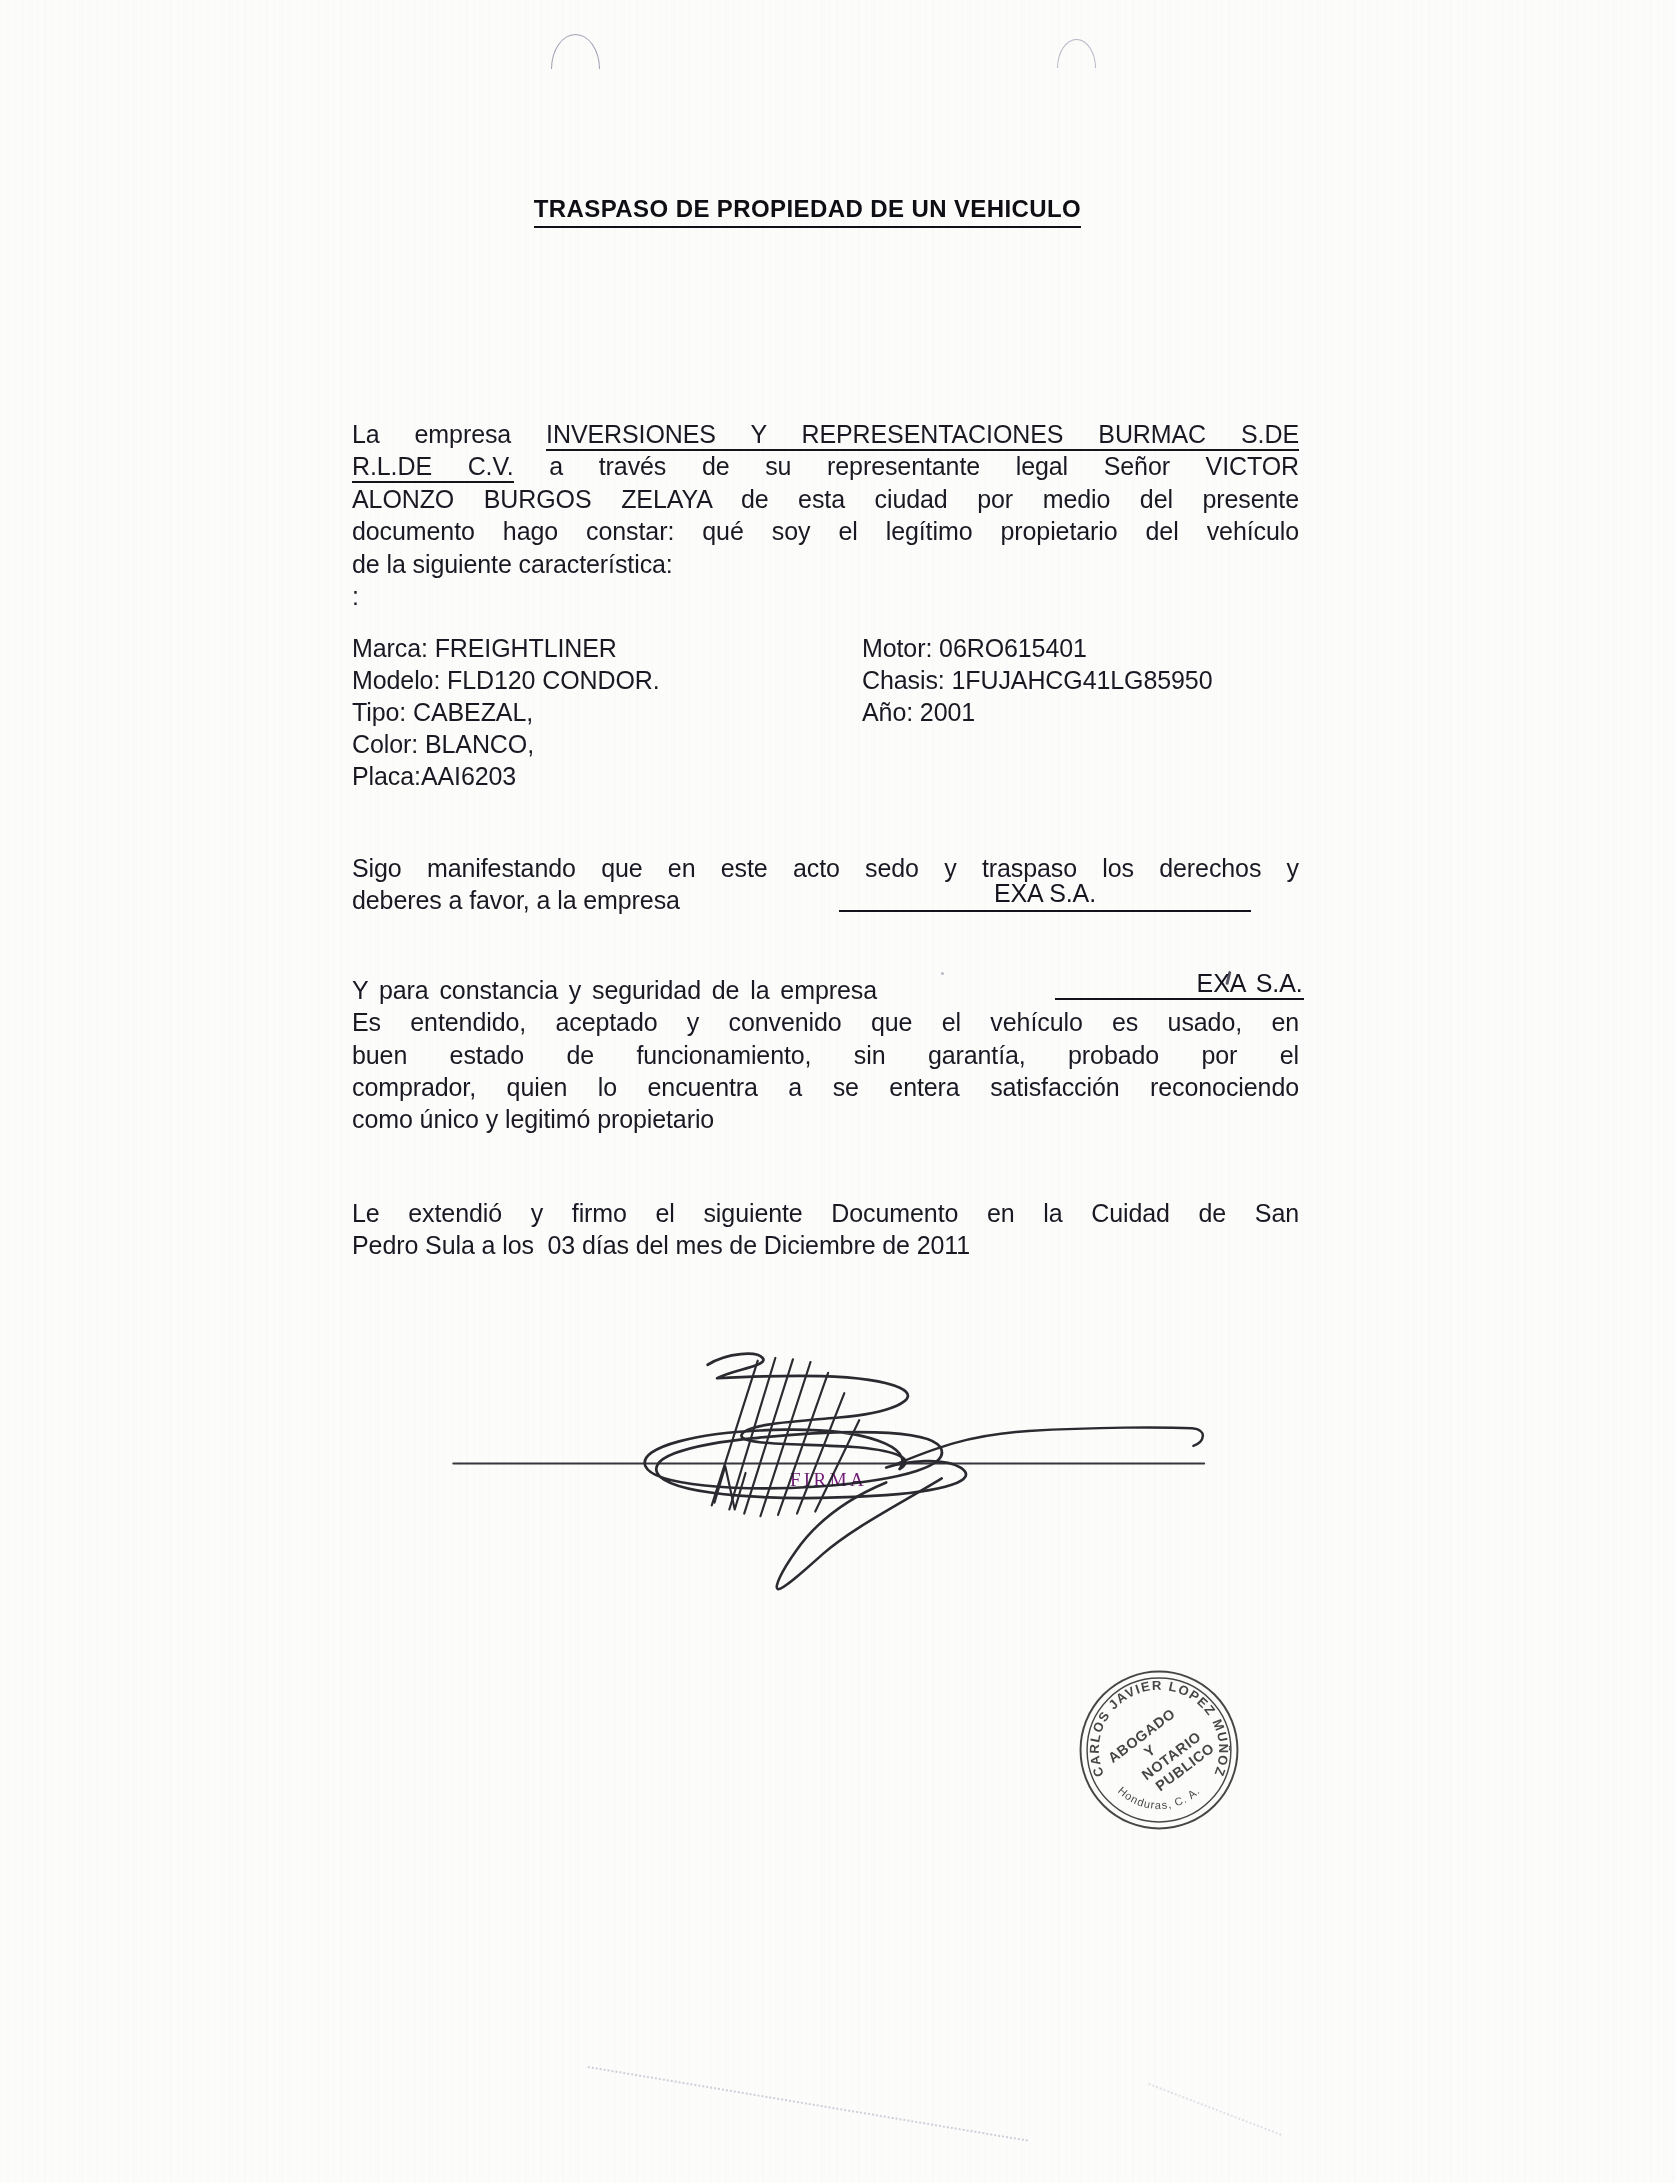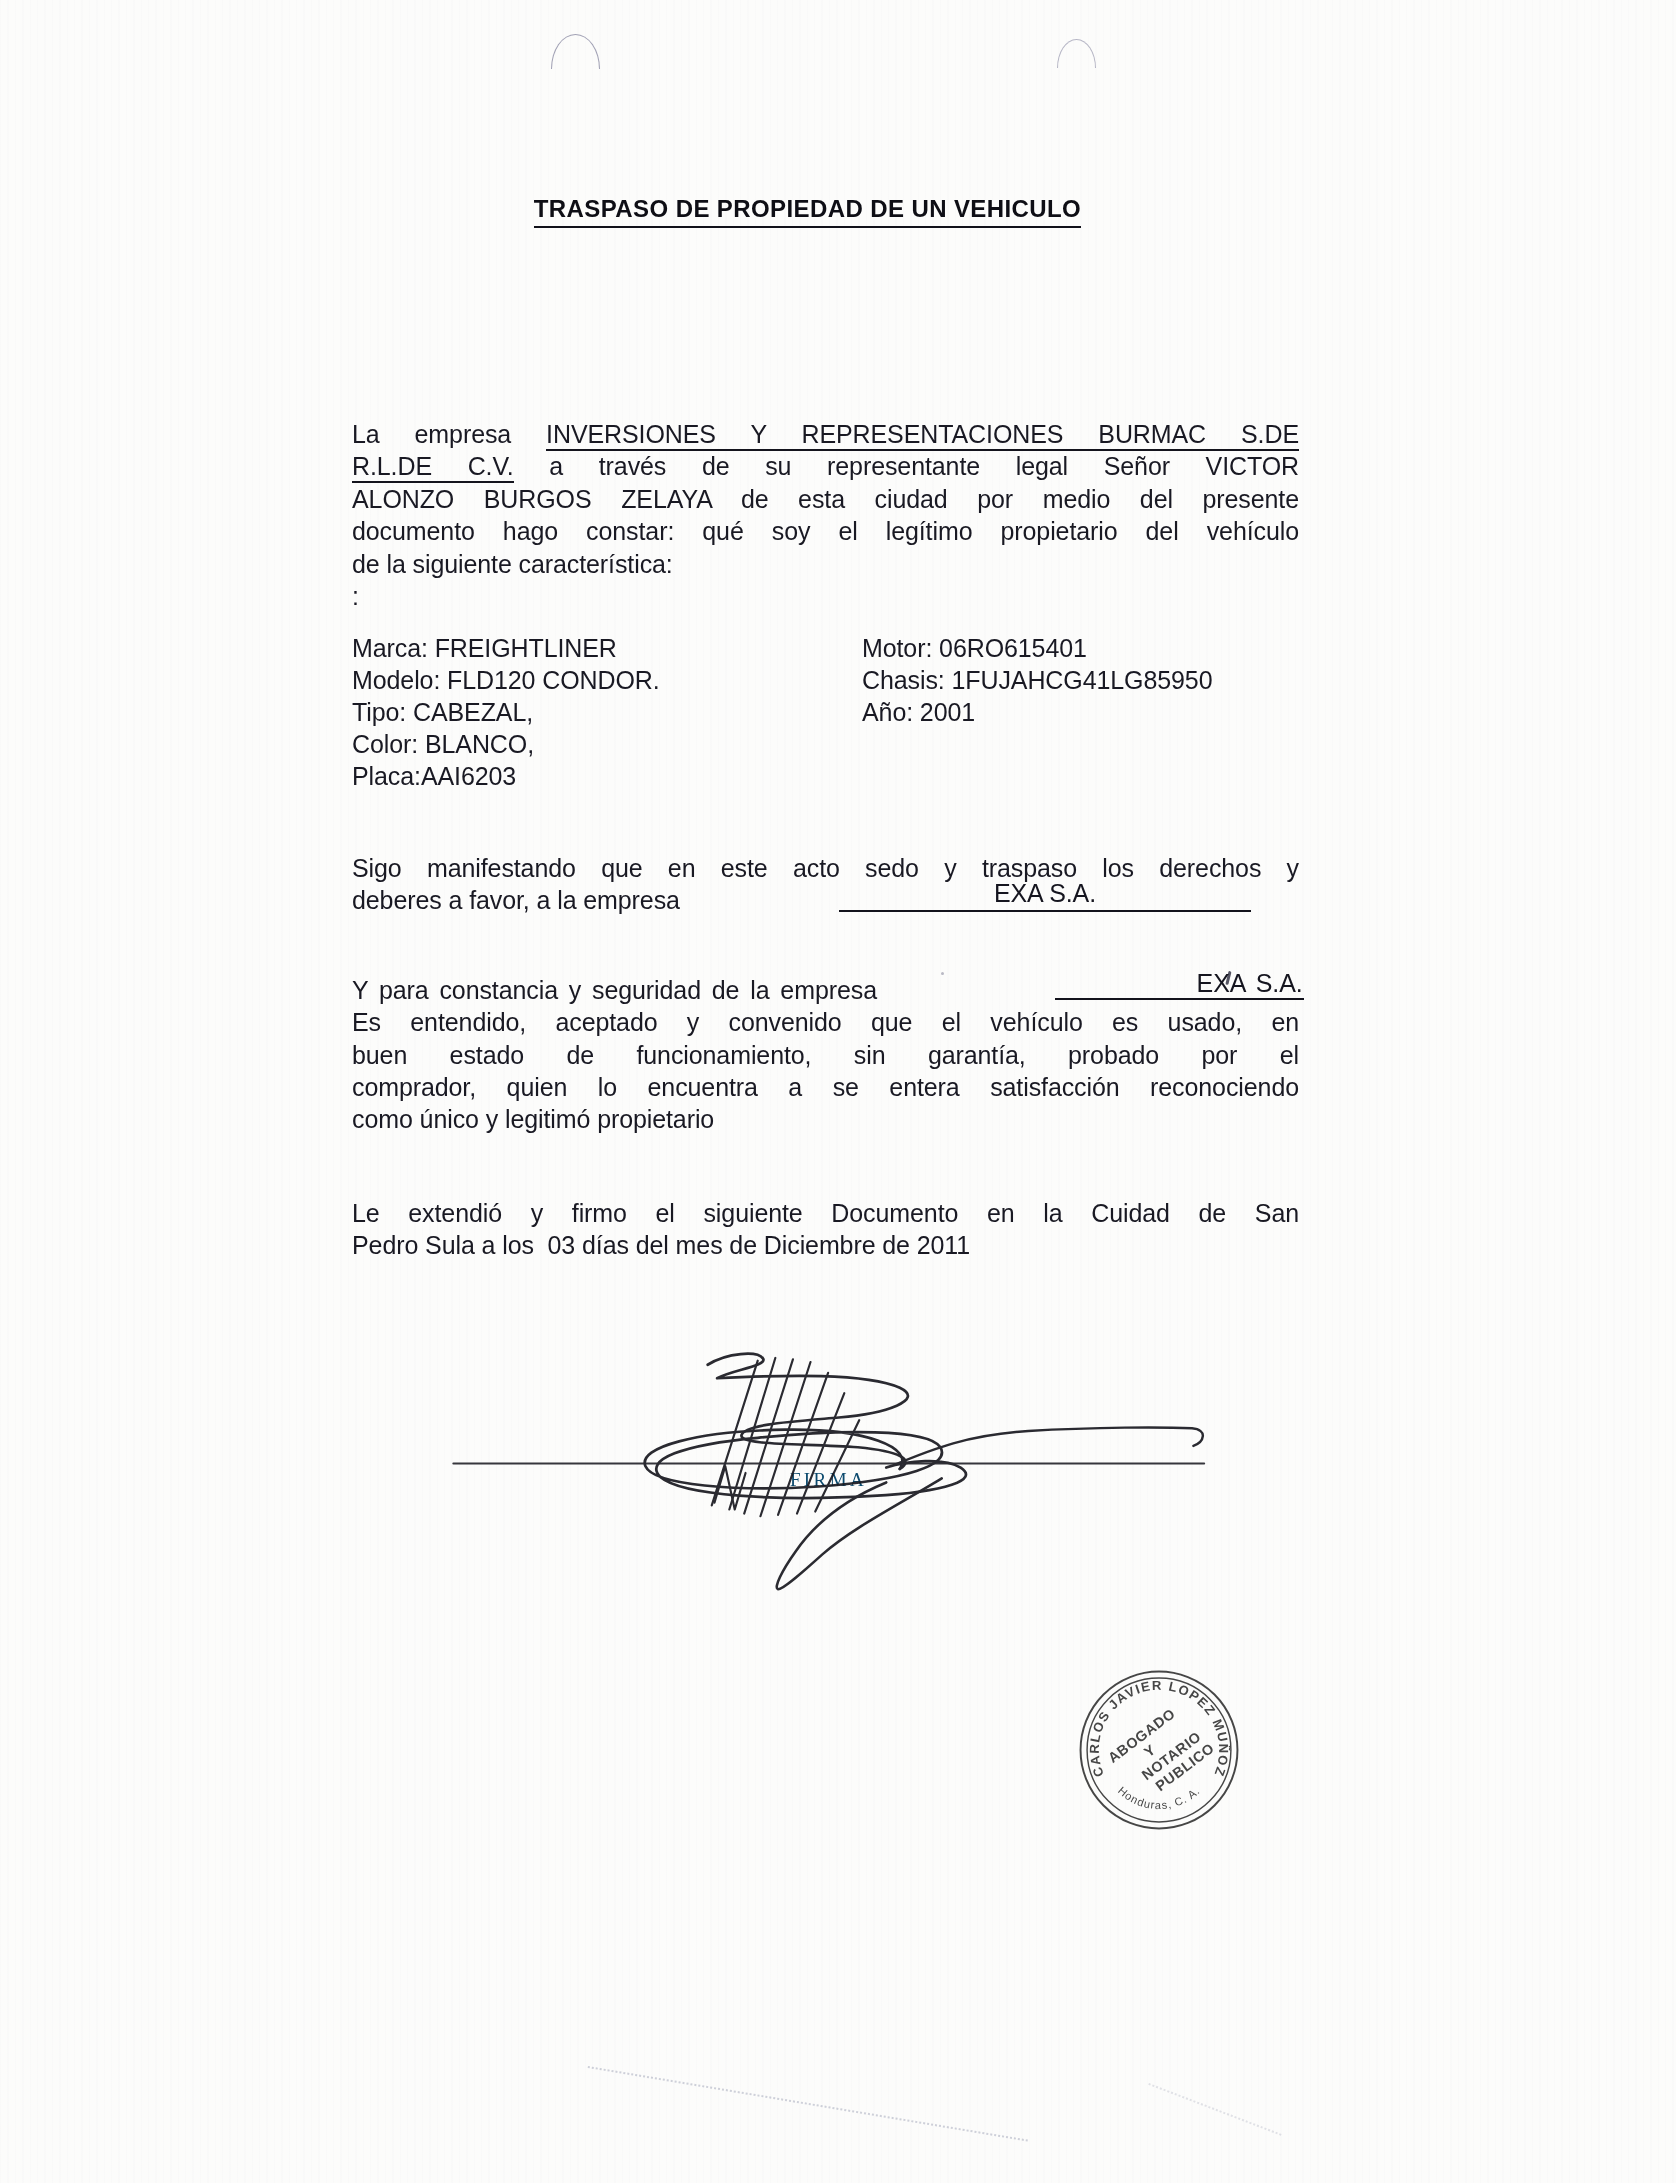--- a/index.html
+++ b/index.html
@@ -41,21 +41,21 @@
   .field-transfer{left:487px;width:412px;}
   .field-warranty{left:703px;width:249px;text-align:right;padding-right:1.4px;box-sizing:border-box;}
   
   .veh-col{position:absolute;top:632px;font-size:25px;line-height:32px;color:#191923;letter-spacing:-0.1px;}
   .veh-left{left:352px;}
   .veh-right{left:862px;}
   
   .firma-label{
     left:781px;top:1469px;width:95px;text-align:center;
     font-family:"Liberation Serif","DejaVu Serif",serif;
-    font-size:19px;letter-spacing:3.4px;color:#0c4a6e;z-index:1;
+    font-size:19px;letter-spacing:3.4px;color:#701a75;z-index:1;
   }
   .sig-svg{left:406px;top:1339px;z-index:2;}
   .stamp-svg{left:1074px;top:1665px;opacity:.88;}
   
   .arc-mark{border:1.4px solid rgba(70,70,110,0.5);border-bottom:none;
     border-radius:50% 50% 0 0 / 100% 100% 0 0;background:transparent;}
   .arc-1{left:551px;top:34px;width:47px;height:34px;}
   .arc-2{left:1057px;top:39px;width:37px;height:28px;border-color:rgba(70,70,110,0.38);}
   .tick-mark{left:1227px;top:971px;width:3.4px;height:13.5px;background:rgba(30,30,48,0.75);
     border-radius:2px;transform:rotate(14deg);}

